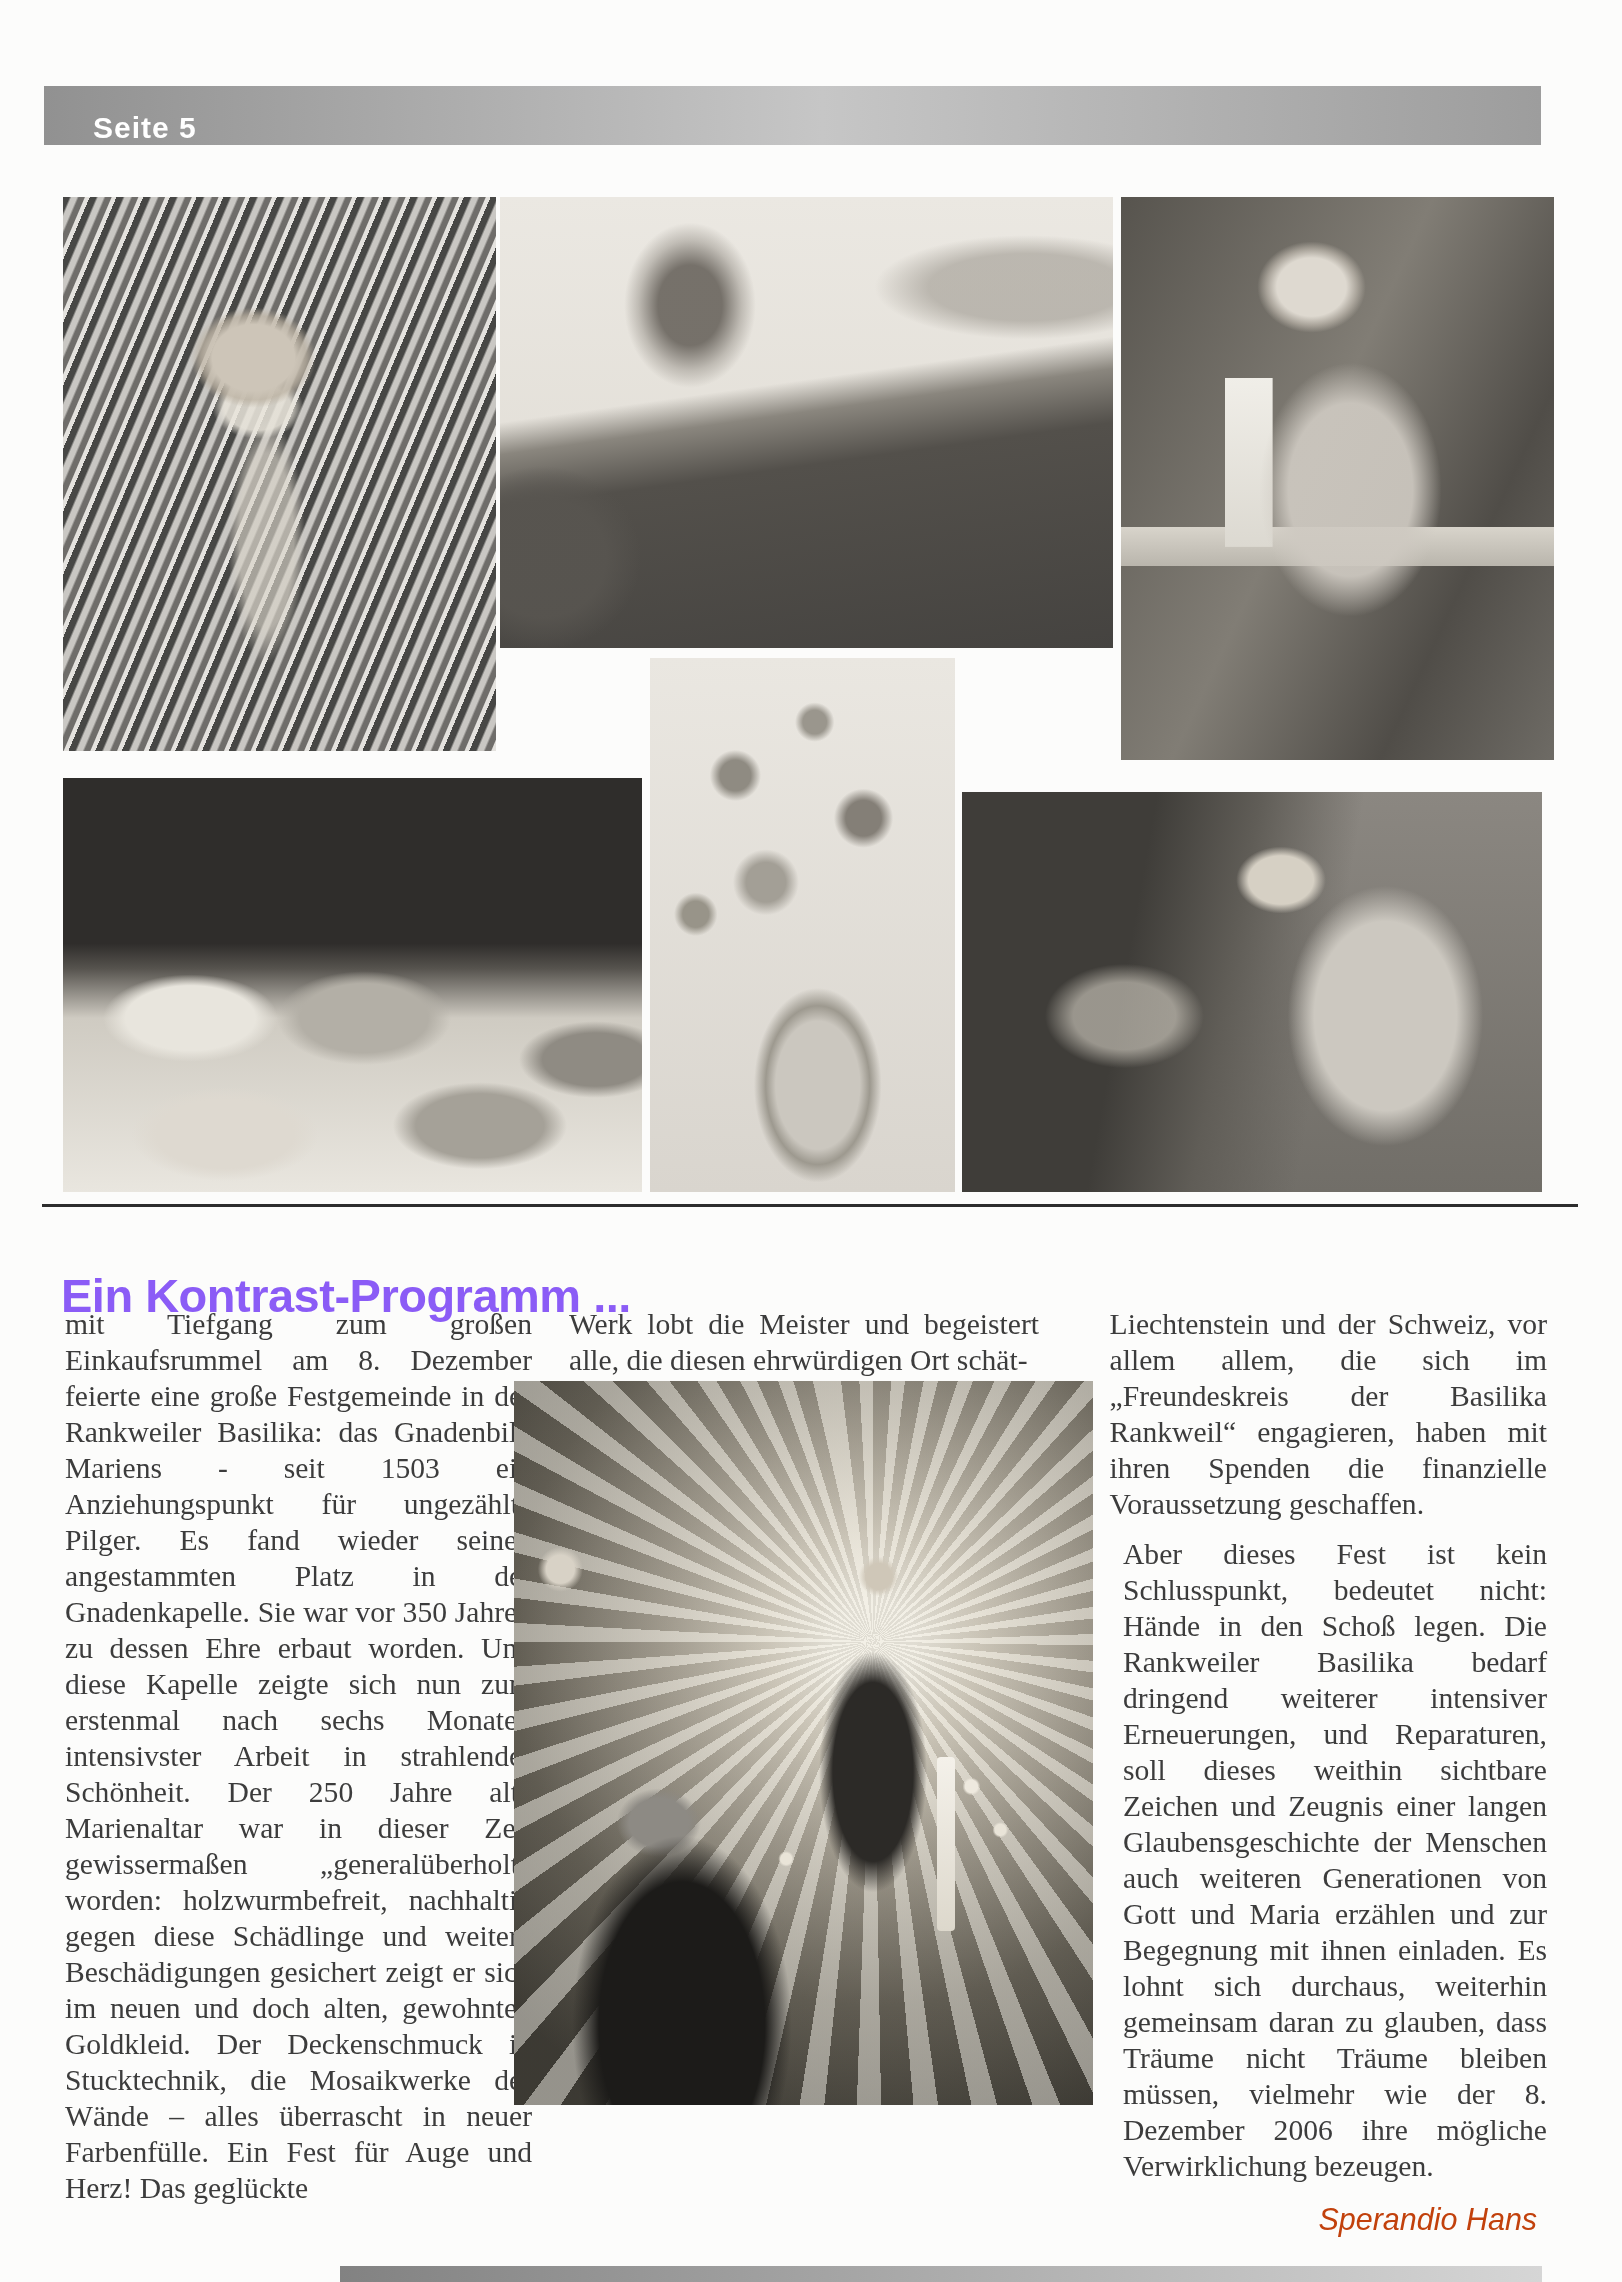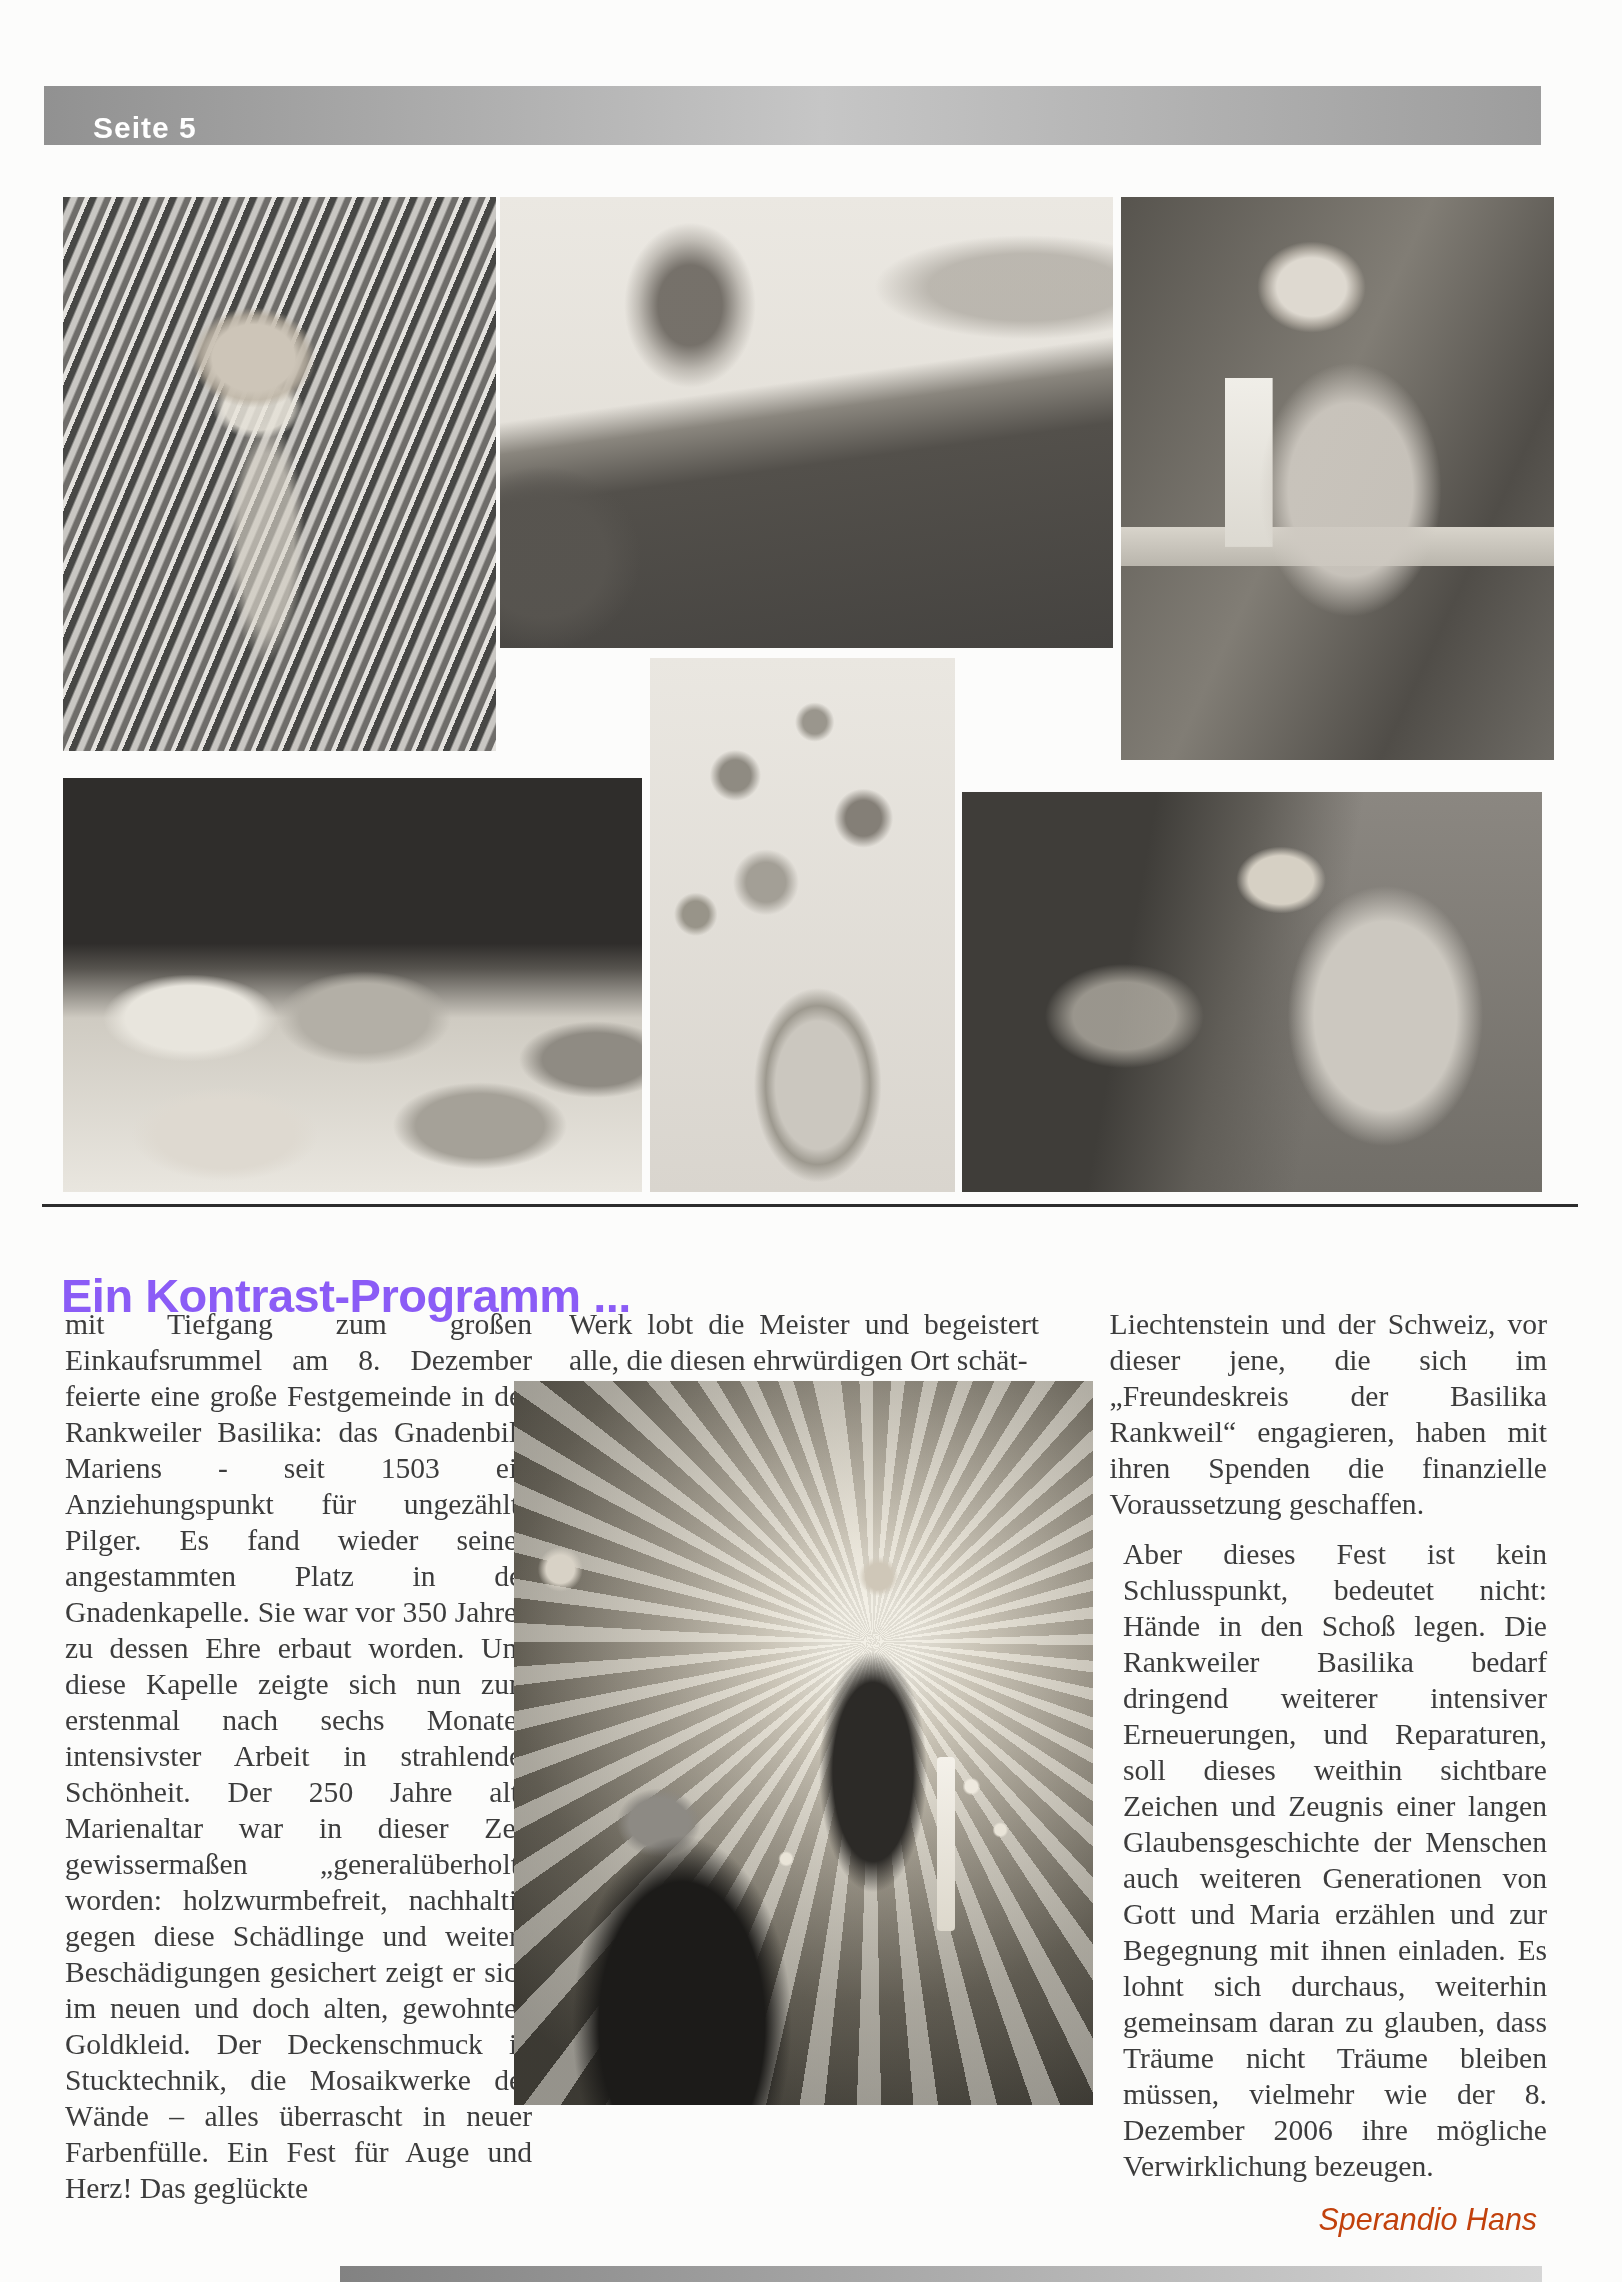--- a/index.html
+++ b/index.html
@@ -157,21 +157,21 @@
     <p>Werk lobt die Meister und begeistert alle, die diesen ehrwürdigen Ort schät-</p>
   </div>
 
   <div class="photo photo-madonna">
     <span class="candle"></span>
   </div>
 
 
   <div class="col col-right">
     <span class="photo-wrap-spacer"></span>
-    <p class="p1">Liechtenstein und der Schweiz, vor dieser jene, die sich im „Freundeskreis der Basilika Rankweil“ engagieren, haben mit ihren Spenden die finanzielle Voraussetzung geschaffen.</p>
+    <p class="p1">Liechtenstein und der Schweiz, vor allem allem, die sich im „Freundeskreis der Basilika Rankweil“ engagieren, haben mit ihren Spenden die finanzielle Voraussetzung geschaffen.</p>
     <p class="p2">Aber dieses Fest ist kein Schlusspunkt, bedeutet nicht: Hände in den Schoß legen. Die Rankweiler Basilika bedarf dringend weiterer intensiver Erneuerungen, und Reparaturen, soll dieses weithin sichtbare Zeichen und Zeugnis einer langen Glaubensgeschichte der Menschen auch weiteren Generationen von Gott und Maria erzählen und zur Begegnung mit ihnen einladen. Es lohnt sich durchaus, weiterhin gemeinsam daran zu glauben, dass Träume nicht Träume bleiben müssen, vielmehr wie der 8. Dezember 2006 ihre mögliche Verwirklichung bezeugen.</p>
     <div class="signature">Sperandio Hans</div>
   </div>
 
   <div class="footer-bar"></div>
 
 </div>
 
 
 </body></html>

